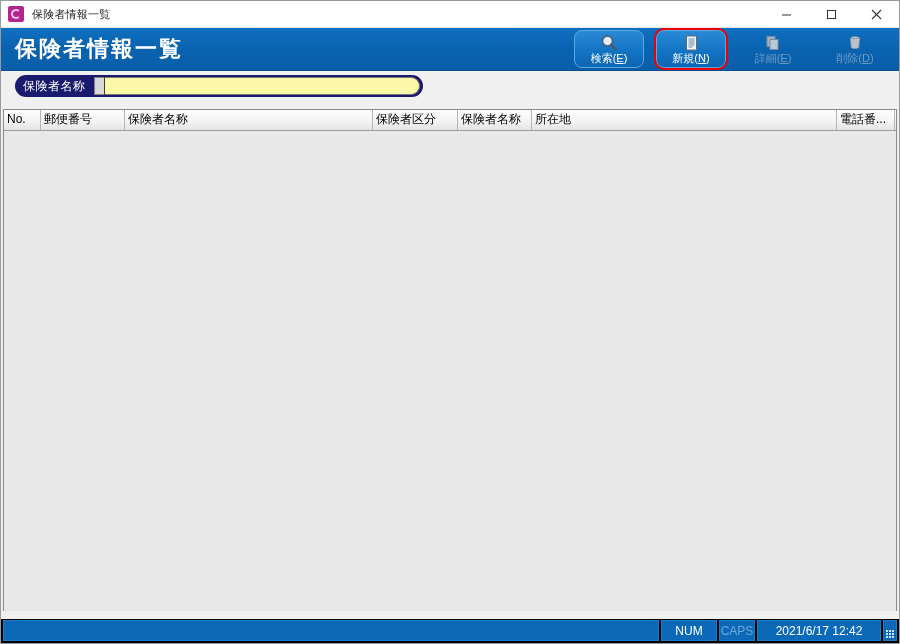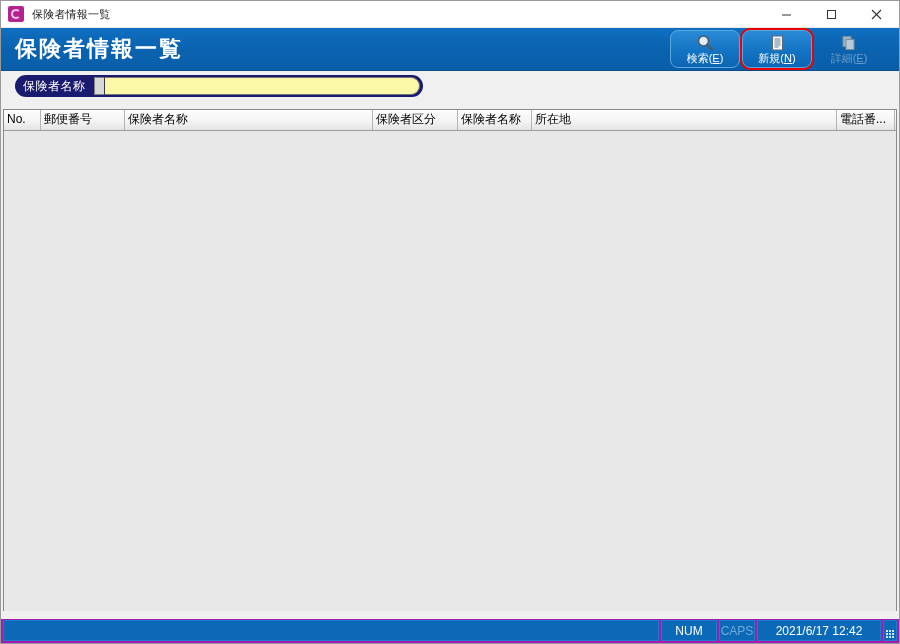--- a/index.html
+++ b/index.html
@@ -121,24 +121,24 @@
     margin-left: 14px;
     font-size: 22px;
     font-weight: bold;
     color: #ffffff;
     letter-spacing: 2px;
     white-space: nowrap;
   }
 
   .toolbar {
     position: absolute;
-    right: 15px;
+    right: 9px;
     top: 2px;
     display: flex;
-    gap: 2px;
+    gap: 12px;
     align-items: center;
   }
   .tool-button {
     width: 70px;
     height: 38px;
     border-radius: 8px;
     display: flex;
     flex-direction: column;
     align-items: center;
     justify-content: flex-end;
@@ -255,21 +255,21 @@
   }
   .grid-body {
     flex: 1;
     background: #e8e8e8;
   }
 
   
   .statusbar {
     height: 24px;
     min-height: 24px;
-    background: #a21caf;
+    background: #000000;
     display: flex;
     align-items: stretch;
     padding: 1px 2px 2px 2px;
     box-sizing: border-box;
   }
   .status-cell {
     background: #0c69b8;
     border: 1px solid #1b7cc9;
     display: flex;
     align-items: center;
@@ -367,20 +367,29 @@
       <div class="tool-button disabled">
         <div class="tool-icon">
           <svg width="18" height="18" viewBox="0 0 18 18">
             <rect x="3" y="2.5" width="8" height="10" fill="#9fb3c4" stroke="#7b8d9c" stroke-width="1"></rect>
             <rect x="6" y="5.5" width="8" height="10" fill="#b9c9d6" stroke="#7b8d9c" stroke-width="1"></rect>
           </svg>
         </div>
         <div class="tool-label"><span>詳細(</span><u>E</u><span>)</span></div>
       </div>
 
+      <div class="tool-button disabled">
+        <div class="tool-icon">
+          <svg width="18" height="18" viewBox="0 0 18 18">
+            <ellipse cx="9" cy="4.5" rx="4.5" ry="1.8" fill="#cdd6dd" stroke="#8c9aa6" stroke-width="0.9"></ellipse>
+            <path d="M4.5 4.5 L5.2 13.5 A4 1.6 0 0 0 12.8 13.5 L13.5 4.5 Z" fill="#b7c3cc" stroke="#8c9aa6" stroke-width="0.9"></path>
+          </svg>
+        </div>
+        <div class="tool-label"><span>削除(</span><u>D</u><span>)</span></div>
+      </div>
 
     </div>
   </div>
 
   <div class="filter-strip">
     <div class="filter-group">
       <div class="filter-label">保険者名称</div>
       <div class="filter-spacer"></div>
       <input class="filter-input" type="text" placeholder="" style="">
     </div>

